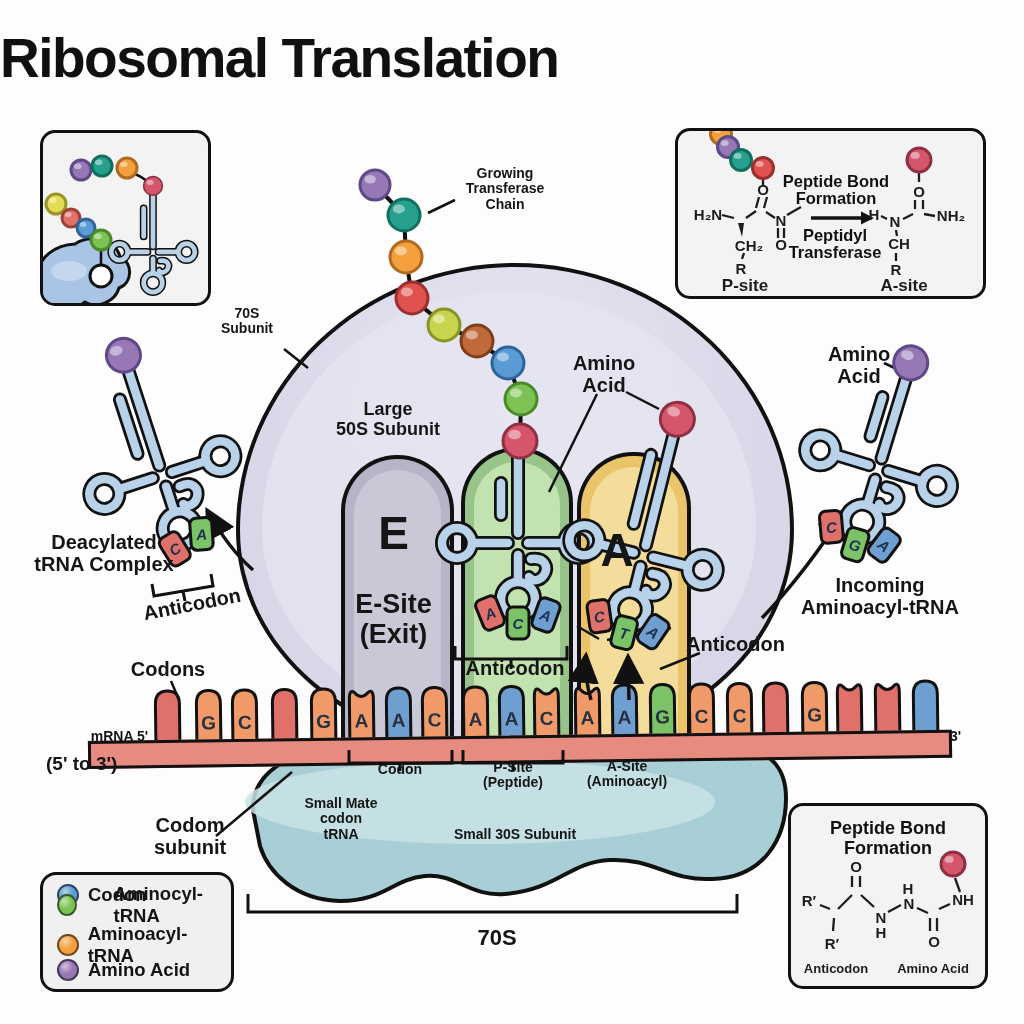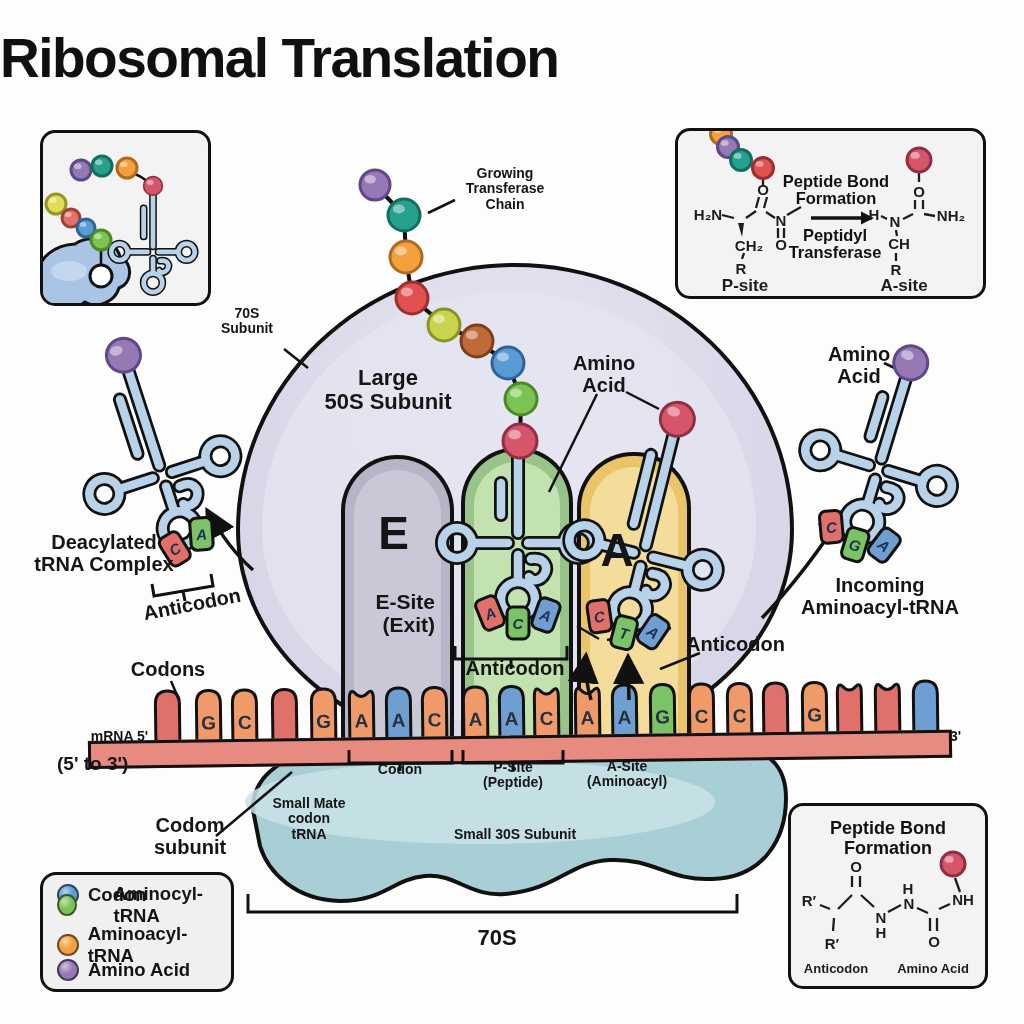--- a/index.html
+++ b/index.html
@@ -373,30 +373,30 @@
 
 <div class="lbl z6" style="left:430px;top:166px;width:150px;">
   <div>Growing</div>
     <div>Transferase</div>
     <div>Chain</div>
 </div>
 <div class="lbl z6" style="left:193px;top:306px;width:108px;">
   <div>70S</div>
     <div>Subunit</div>
 </div>
-<div class="lbl z6" style="left:315px;top:366px;width:146px;font-size:22px;">
+<div class="lbl z6" style="left:315px;top:400px;width:146px;font-size:18px;">
   <div>Large</div>
     <div>50S Subunit</div>
 </div>
 <div class="lbl z6" style="left:563px;top:352px;width:82px;font-size:20px;">
   <div>Amino</div>
     <div>Acid</div>
 </div>
 <div class="lbl z6" style="left:341px;top:508px;width:105px;font-size:46px;font-weight:800;">E</div>
-<div class="lbl z6" style="left:330px;top:590px;width:105px;font-size:21px;text-align:right;">
+<div class="lbl z6" style="left:341px;top:590px;width:105px;font-size:27px;">
   <div>E-Site</div>
     <div>(Exit)</div>
 </div>
 <div class="lbl z6" style="left:577px;top:525px;width:80px;font-size:46px;font-weight:800;">A</div>
 <div class="lbl z6" style="left:455px;top:657px;width:120px;font-size:20px;">Anticodon</div>
 <div class="lbl z6" style="left:678px;top:633px;width:115px;font-size:20px;">Anticodon</div>
 <div class="lbl z6" style="left:28px;top:531px;width:152px;font-size:20px;">
   <div>Deacylated</div>
     <div>tRNA Complex</div>
 </div>
@@ -404,32 +404,32 @@
 <div class="lbl z6" style="left:818px;top:343px;width:82px;font-size:20px;">
   <div>Amino</div>
     <div>Acid</div>
 </div>
 <div class="lbl z6" style="left:786px;top:574px;width:188px;font-size:20px;">
   <div>Incoming</div>
     <div>Aminoacyl-tRNA</div>
 </div>
 <div class="lbl z6" style="left:128px;top:658px;width:80px;font-size:20px;">Codons</div>
 <div class="lbl z6" style="left:56px;top:729px;width:92px;text-align:right;">mRNA  5'</div>
-<div class="lbl z6" style="left:46px;top:754px;width:102px;font-size:19px;text-align:left;margin-left:11px;">(5' to 3')</div>
+<div class="lbl z6" style="left:46px;top:754px;width:102px;font-size:19px;text-align:left;">(5' to 3')</div>
 <div class="lbl z6" style="left:950px;top:729px;width:40px;text-align:left;">3'</div>
 <div class="lbl z6" style="left:350px;top:762px;width:100px;">Codon</div>
 <div class="lbl z6" style="left:455px;top:760px;width:116px;">
   <div>P-Site</div>
     <div>(Peptide)</div>
 </div>
 <div class="lbl z6" style="left:563px;top:759px;width:128px;">
   <div>A-Site</div>
     <div>(Aminoacyl)</div>
 </div>
-<div class="lbl z6" style="left:242px;top:796px;width:134px;">
+<div class="lbl z6" style="left:274px;top:796px;width:134px;">
   <div>Small Mate</div>
     <div>codon</div>
     <div>tRNA</div>
 </div>
 <div class="lbl z6" style="left:420px;top:827px;width:190px;">Small 30S Subunit</div>
 <div class="lbl z6" style="left:142px;top:814px;width:96px;font-size:20px;">
   <div>Codom</div>
     <div>subunit</div>
 </div>
 <div class="lbl z6" style="left:452px;top:926px;width:90px;font-size:22px;">70S</div>

